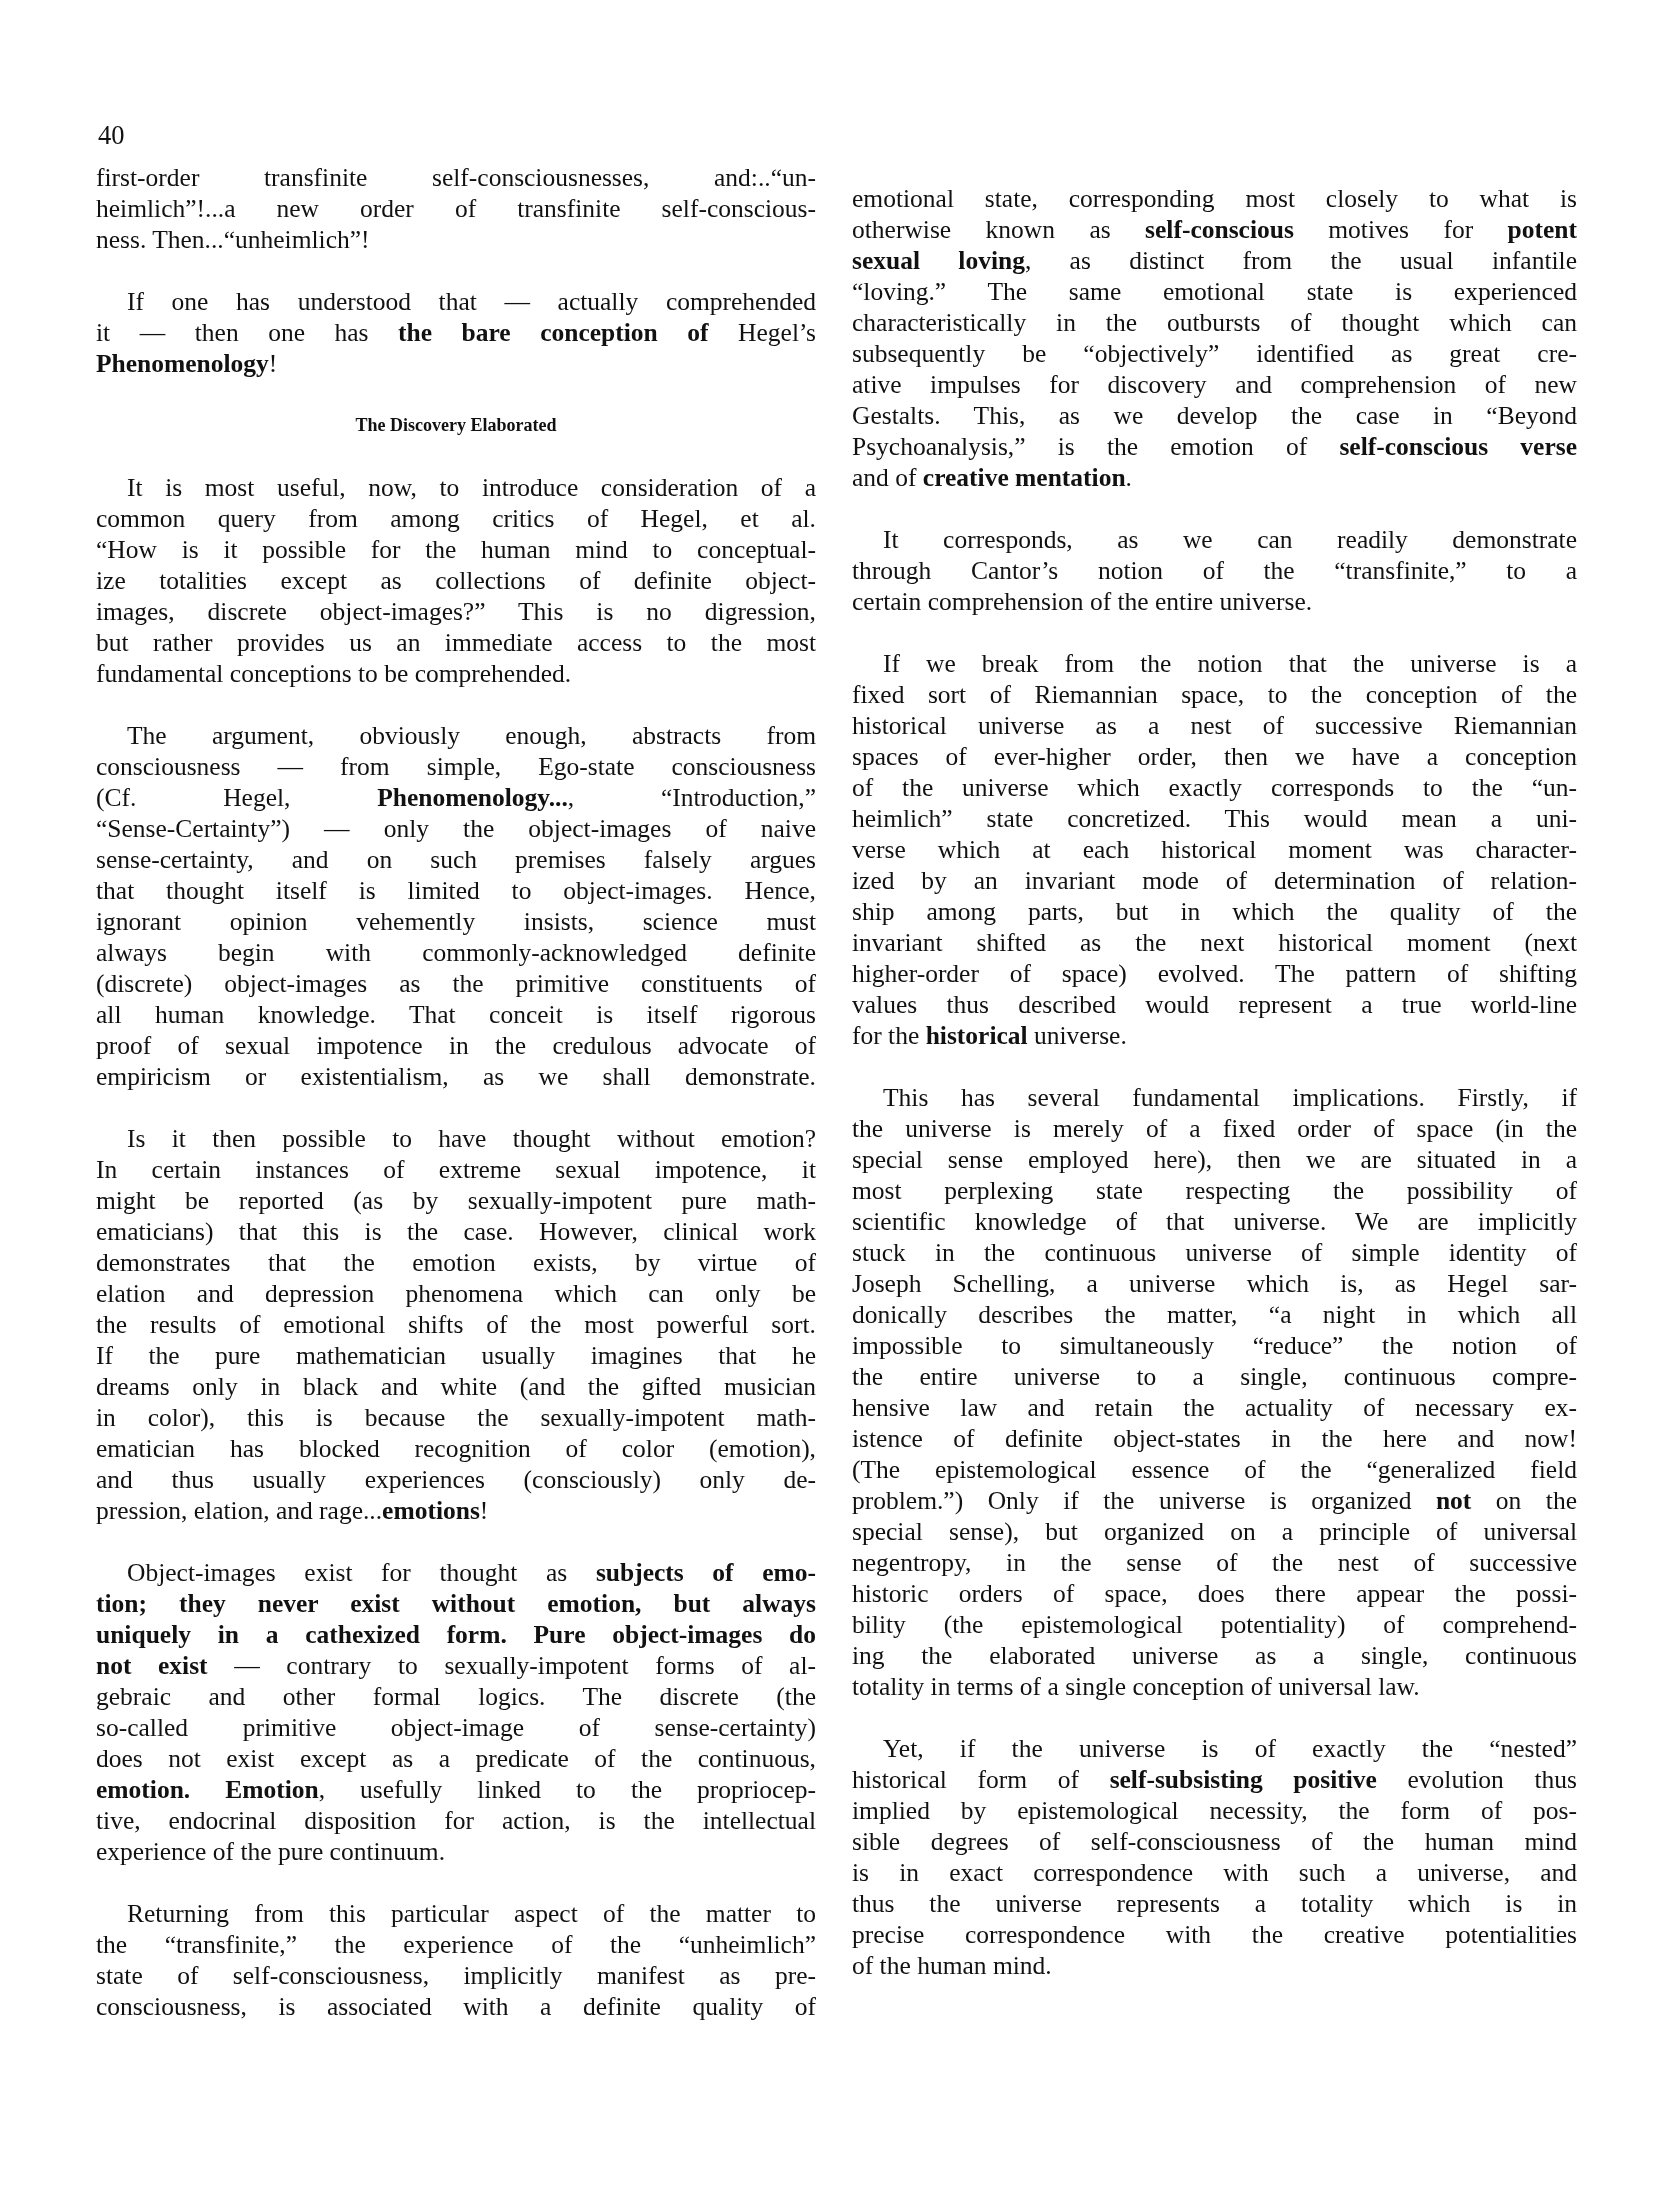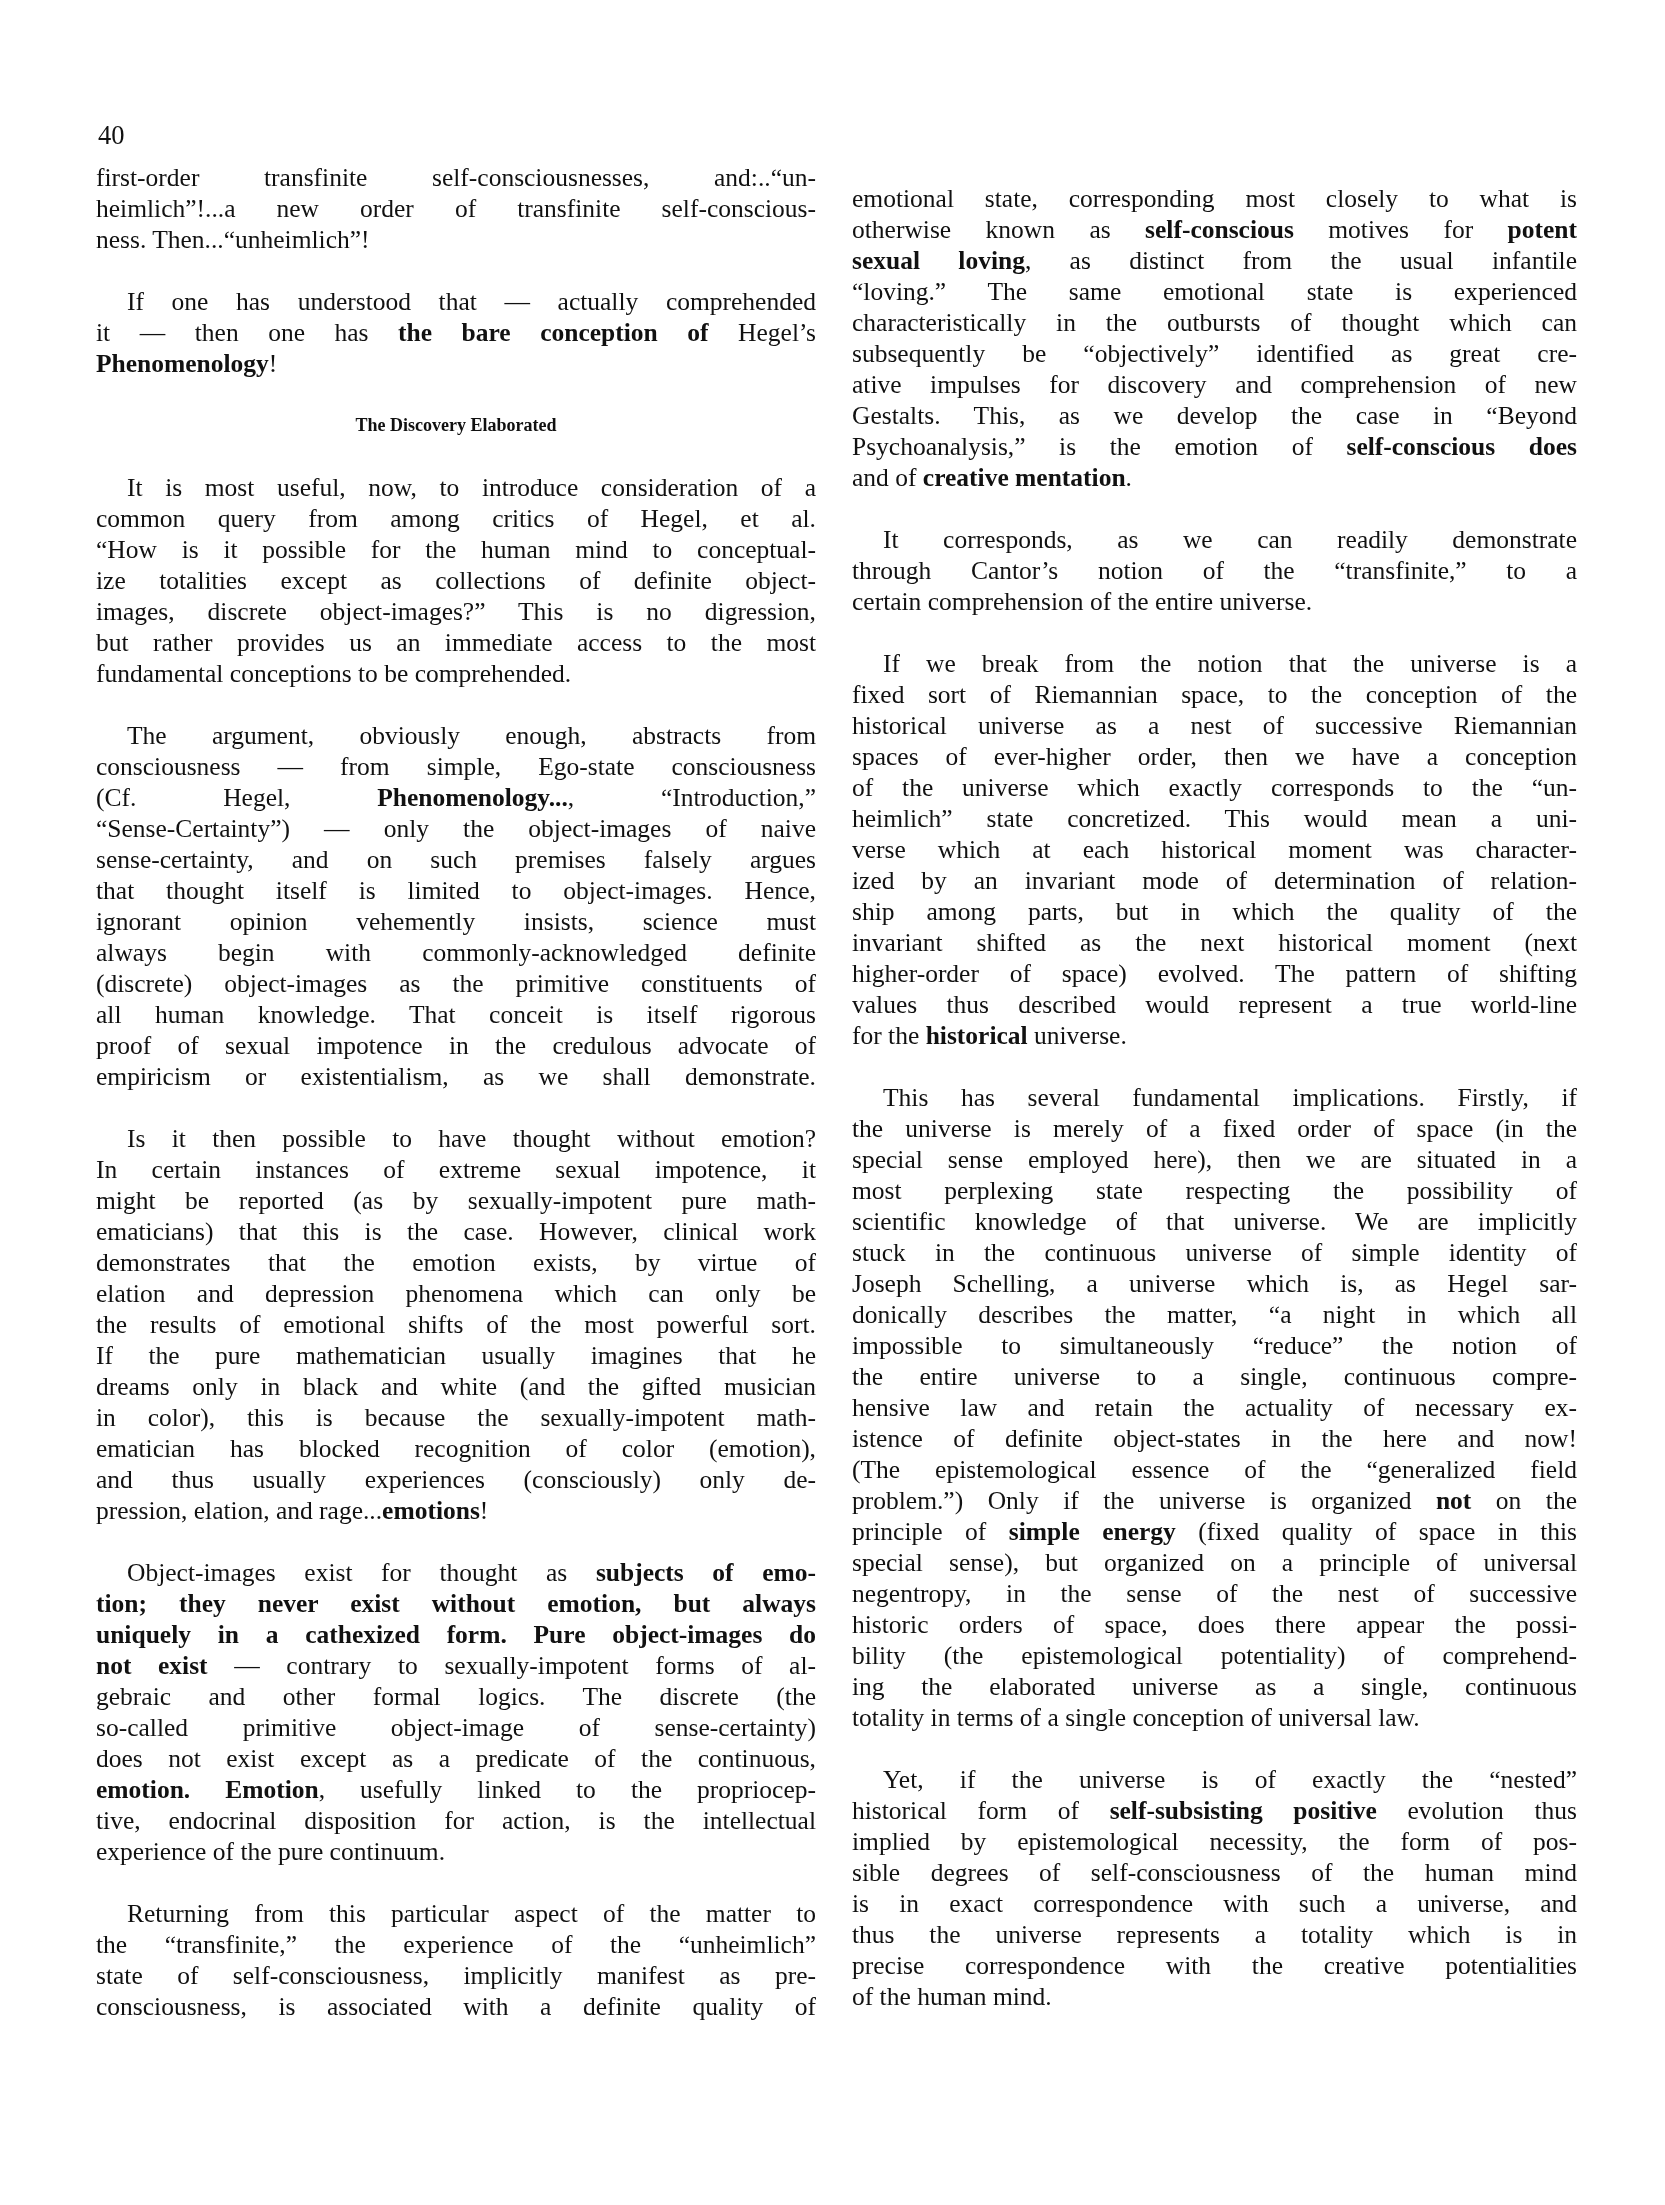--- a/index.html
+++ b/index.html
@@ -105,21 +105,21 @@
 
   <div class="para">
     <span class="line">emotional state, corresponding most closely to what is</span>
     <span class="line"><span>otherwise known as </span><b>self-conscious</b><span> motives for </span><b>potent</b></span>
     <span class="line"><b>sexual loving</b><span>, as distinct from the usual infantile</span></span>
     <span class="line">“loving.” The same emotional state is experienced</span>
     <span class="line">characteristically in the outbursts of thought which can</span>
     <span class="line">subsequently be “objectively” identified as great cre-</span>
     <span class="line">ative impulses for discovery and comprehension of new</span>
     <span class="line">Gestalts. This, as we develop the case in “Beyond</span>
-    <span class="line"><span>Psychoanalysis,” is the emotion of </span><b>self-conscious does</b></span>
+    <span class="line"><span>Psychoanalysis,” is the emotion of </span><b>self-conscious verse</b></span>
     <span class="line last"><span>and of </span><b>creative mentation</b><span>.</span></span>
   </div>
 
   <div class="para">
     <span class="line indent">It corresponds, as we can readily demonstrate</span>
     <span class="line">through Cantor’s notion of the “transfinite,” to a</span>
     <span class="line last">certain comprehension of the entire universe.</span>
   </div>
 
   <div class="para">
@@ -146,21 +146,20 @@
     <span class="line">scientific knowledge of that universe. We are implicitly</span>
     <span class="line">stuck in the continuous universe of simple identity of</span>
     <span class="line">Joseph Schelling, a universe which is, as Hegel sar-</span>
     <span class="line">donically describes the matter, “a night in which all</span>
     <span class="line">impossible to simultaneously “reduce” the notion of</span>
     <span class="line">the entire universe to a single, continuous compre-</span>
     <span class="line">hensive law and retain the actuality of necessary ex-</span>
     <span class="line">istence of definite object-states in the here and now!</span>
     <span class="line">(The epistemological essence of the “generalized field</span>
     <span class="line"><span>problem.”) Only if the universe is organized </span><b>not</b><span> on the</span></span>
-    <span class="line"><span>principle of </span><b>simple energy</b><span> (fixed quality of space in this</span></span>
     <span class="line">special sense), but organized on a principle of universal</span>
     <span class="line">negentropy, in the sense of the nest of successive</span>
     <span class="line">historic orders of space, does there appear the possi-</span>
     <span class="line">bility (the epistemological potentiality) of comprehend-</span>
     <span class="line">ing the elaborated universe as a single, continuous</span>
     <span class="line last">totality in terms of a single conception of universal law.</span>
   </div>
 
   <div class="para">
     <span class="line indent">Yet, if the universe is of exactly the “nested”</span>

